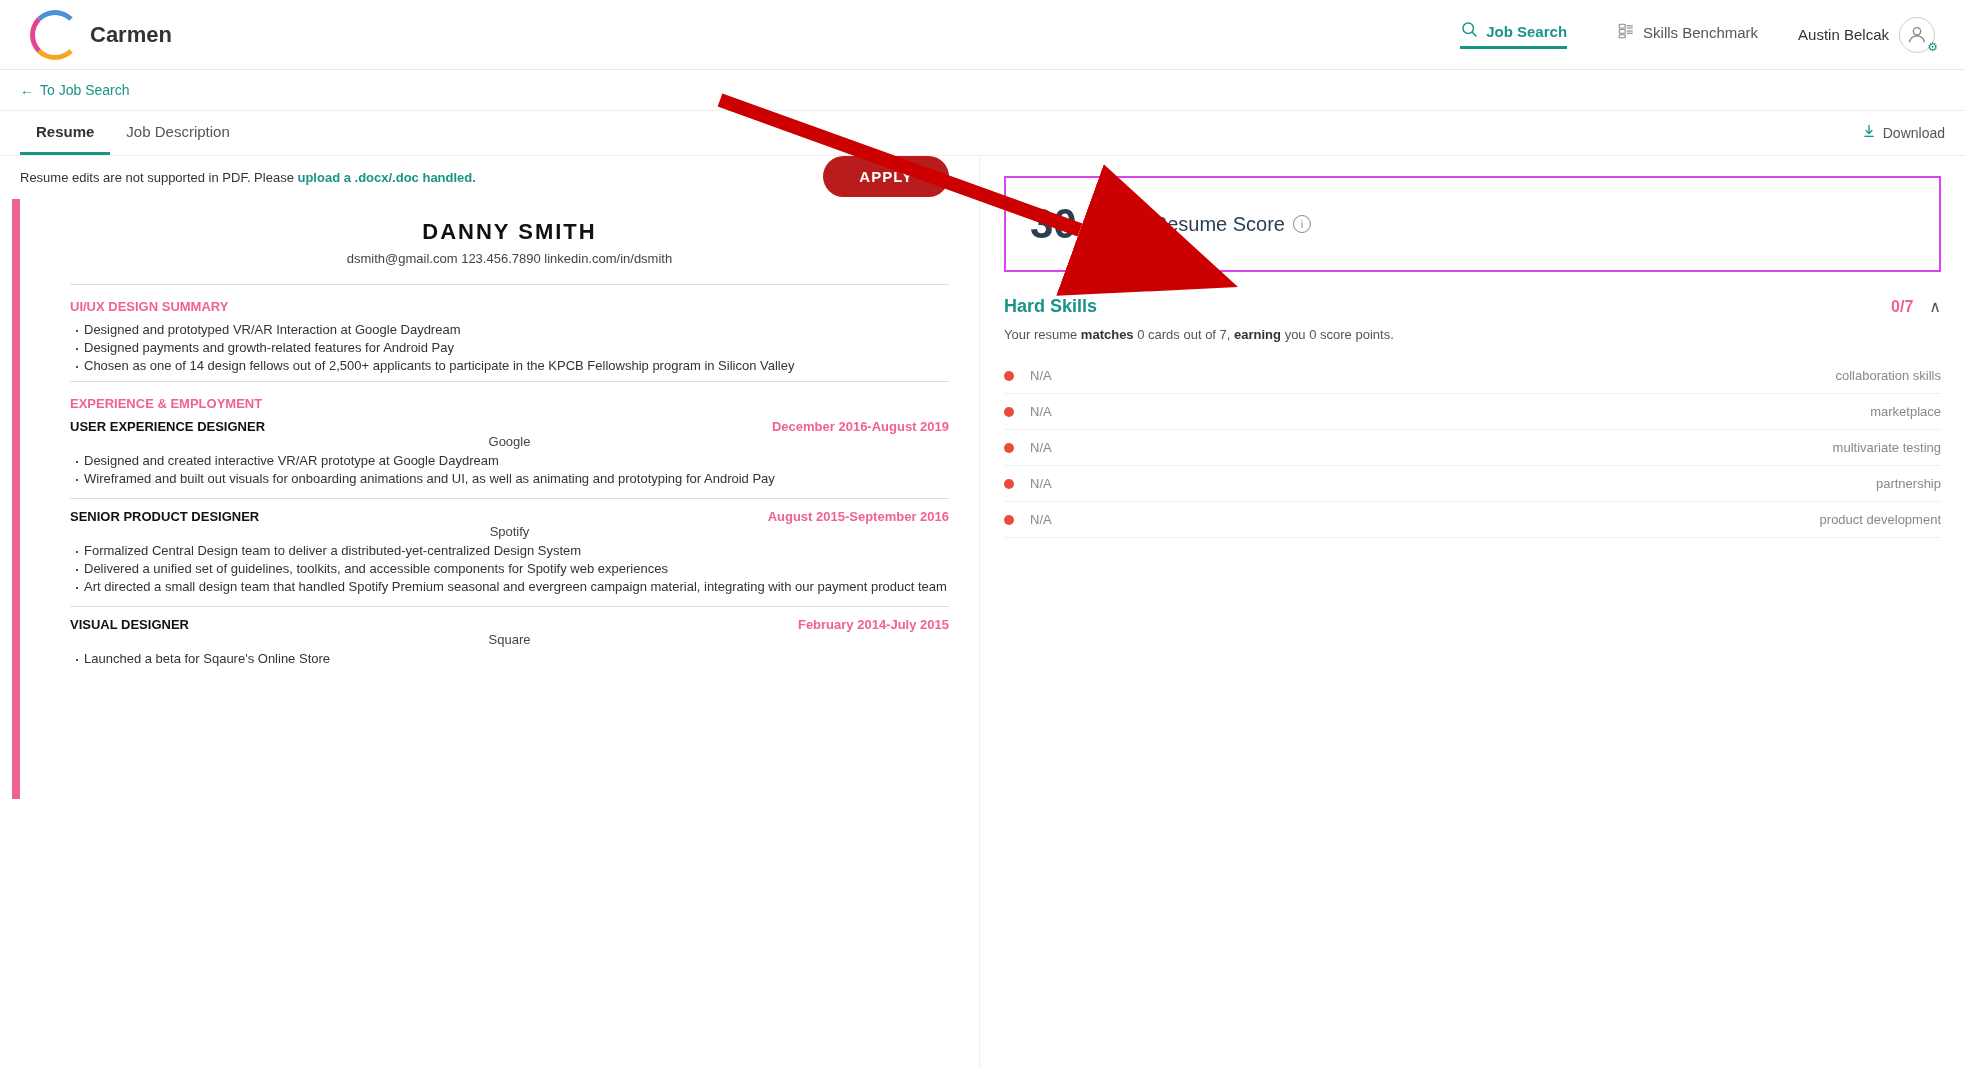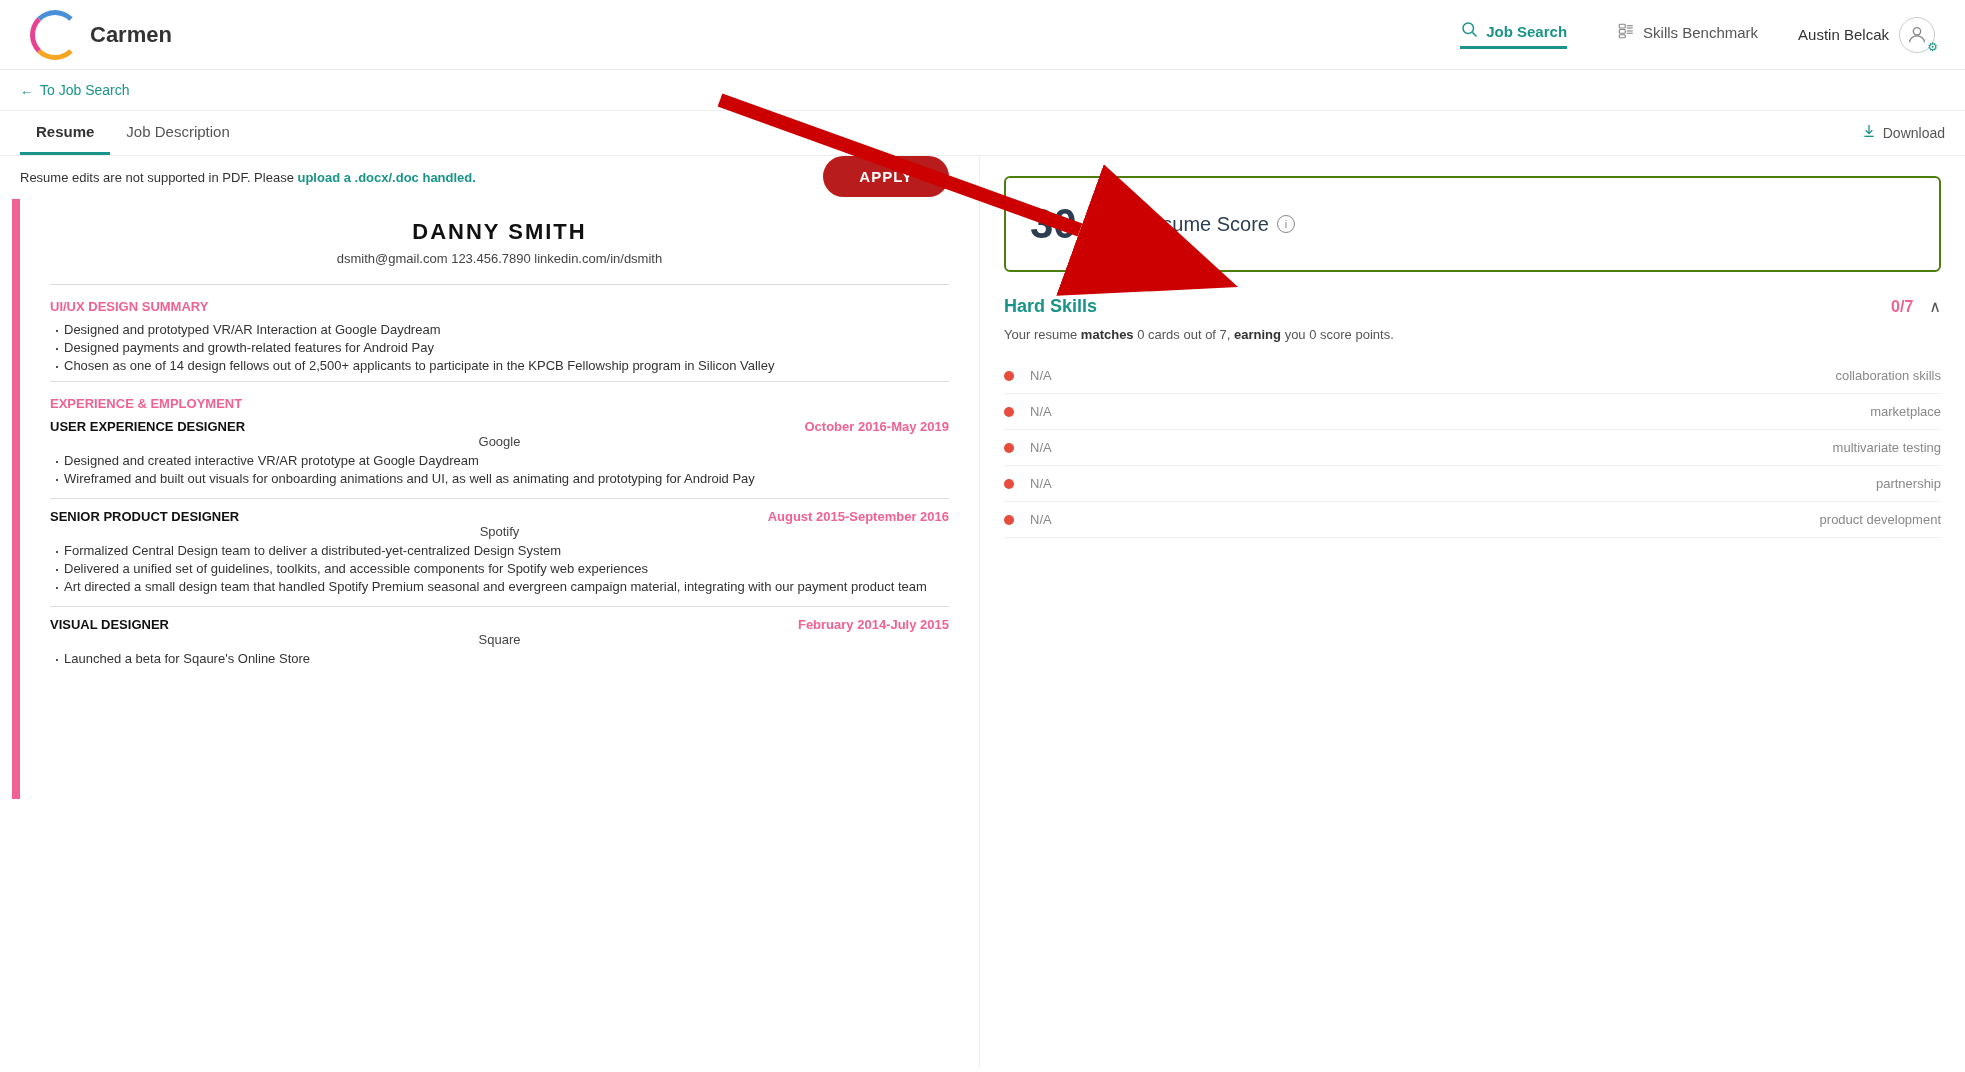--- a/index.html
+++ b/index.html
@@ -169,20 +169,21 @@
       border-radius: 30px;
       font-size: 15px;
       font-weight: 700;
       cursor: pointer;
       letter-spacing: 1px;
     }
 
     .resume-wrapper {
       display: flex;
       position: relative;
+      gap: 20px;
     }
     .resume-sidebar-bar {
       width: 8px;
       background: #f06292;
       min-height: 600px;
       flex-shrink: 0;
       margin-left: 12px;
     }
     .resume-content {
       flex: 1;
@@ -256,26 +257,26 @@
 
     
     .right-panel {
       flex: 1;
       padding: 20px 24px;
       overflow-y: auto;
     }
 
     
     .score-box {
-      border: 2px solid #4d7c0f;
-      border-radius: 6px;
+      border: 2px solid #d946ef;
+      border-radius: 0;
       padding: 18px 24px;
       display: flex;
       align-items: center;
-      gap: 0;
+      gap: 16px;
       margin-bottom: 24px;
     }
     .score-number {
       font-size: 42px;
       font-weight: 800;
       color: #2c3e50;
     }
     .score-label {
       font-size: 20px;
       color: #2c3e50;
@@ -467,21 +468,21 @@
         <div class="resume-bullet">Designed payments and growth-related features for Android Pay</div>
         <div class="resume-bullet">Chosen as one of 14 design fellows out of 2,500+ applicants to participate in the KPCB Fellowship program in Silicon Valley</div>
 
         <hr class="resume-divider">
 
         <div class="resume-section-title">EXPERIENCE &amp; EMPLOYMENT</div>
 
         <div class="job-entry">
           <div class="job-header">
             <span class="job-title">USER EXPERIENCE DESIGNER</span>
-            <span class="job-date">October 2016-May 2019</span>
+            <span class="job-date">December 2016-August 2019</span>
           </div>
           <div class="job-company">Google</div>
           <div class="resume-bullet">Designed and created interactive VR/AR prototype at Google Daydream</div>
           <div class="resume-bullet">Wireframed and built out visuals for onboarding animations and UI, as well as animating and prototyping for Android Pay</div>
         </div>
 
         <hr class="resume-divider">
 
         <div class="job-entry">
           <div class="job-header">

